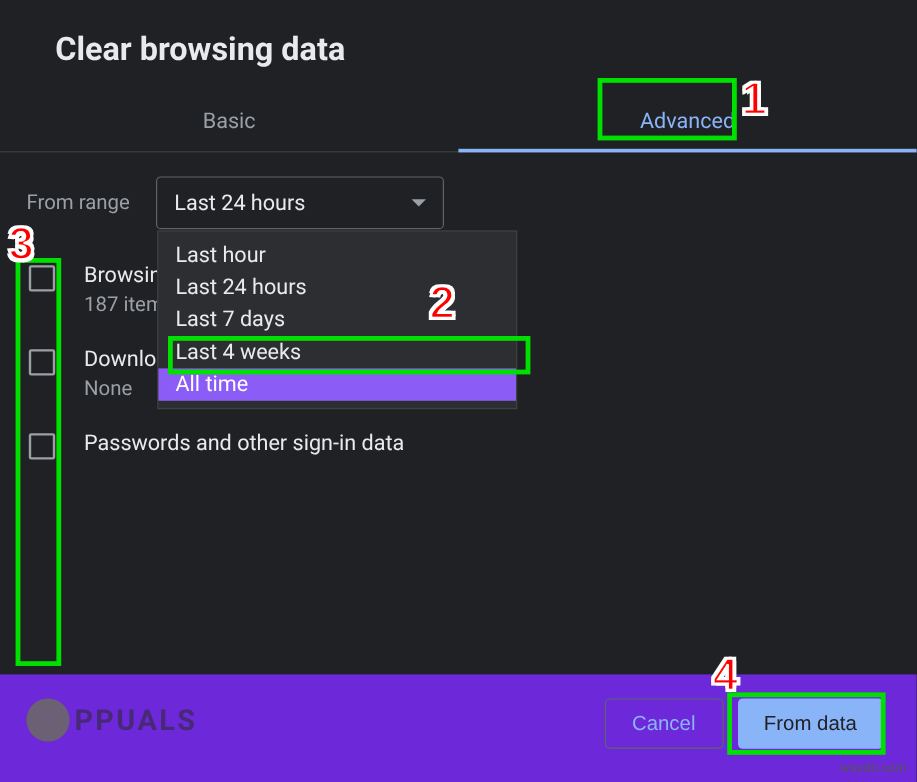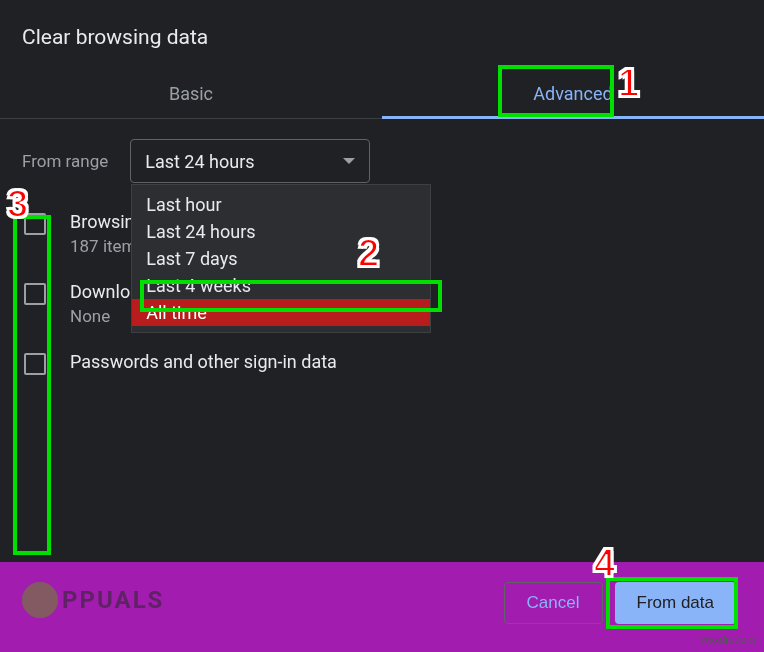--- a/index.html
+++ b/index.html
@@ -16,24 +16,25 @@
       overflow: hidden;
       position: relative;
     }
     .dialog {
       width: 100%;
       height: 100%;
       background: #202124;
       position: relative;
     }
     .title {
-      font-size: 21px;
-      font-weight: 400;
+      font-size: 27px;
+      font-weight: 700;
       color: #e8eaed;
       padding: 25px 0 20px 22px;
+      margin-left: 24px;
     }
     .tabs {
       display: flex;
       border-bottom: 1px solid #3c4043;
     }
     .tab {
       flex: 1;
       text-align: center;
       padding: 14px 10px;
       font-size: 18px;
@@ -114,21 +115,21 @@
       z-index: 10;
       padding: 6px 0;
     }
     .dropdown-option {
       padding: 3px 14px;
       font-size: 18px;
       color: #e8eaed;
       cursor: pointer;
     }
     .dropdown-option.selected {
-      background: #b91c1c;
+      background: #8b5cf6;
       color: #fff;
     }
     .checklist {
       display: flex;
       flex-direction: column;
       gap: 25px;
     }
     .check-item {
       display: flex;
       align-items: flex-start;
@@ -175,21 +176,21 @@
     }
     .footer {
       position: absolute;
       bottom: 0;
       right: 0;
       left: 0;
       padding: 20px 28px 28px 0;
       display: flex;
       justify-content: flex-end;
       gap: 12px;
-      background: #a21caf;
+      background: #6d28d9;
     }
     .btn {
       padding: 10px 22px;
       font-size: 17px;
       border-radius: 4px;
       cursor: pointer;
       border: none;
     }
     .btn-cancel {
       background: transparent;

